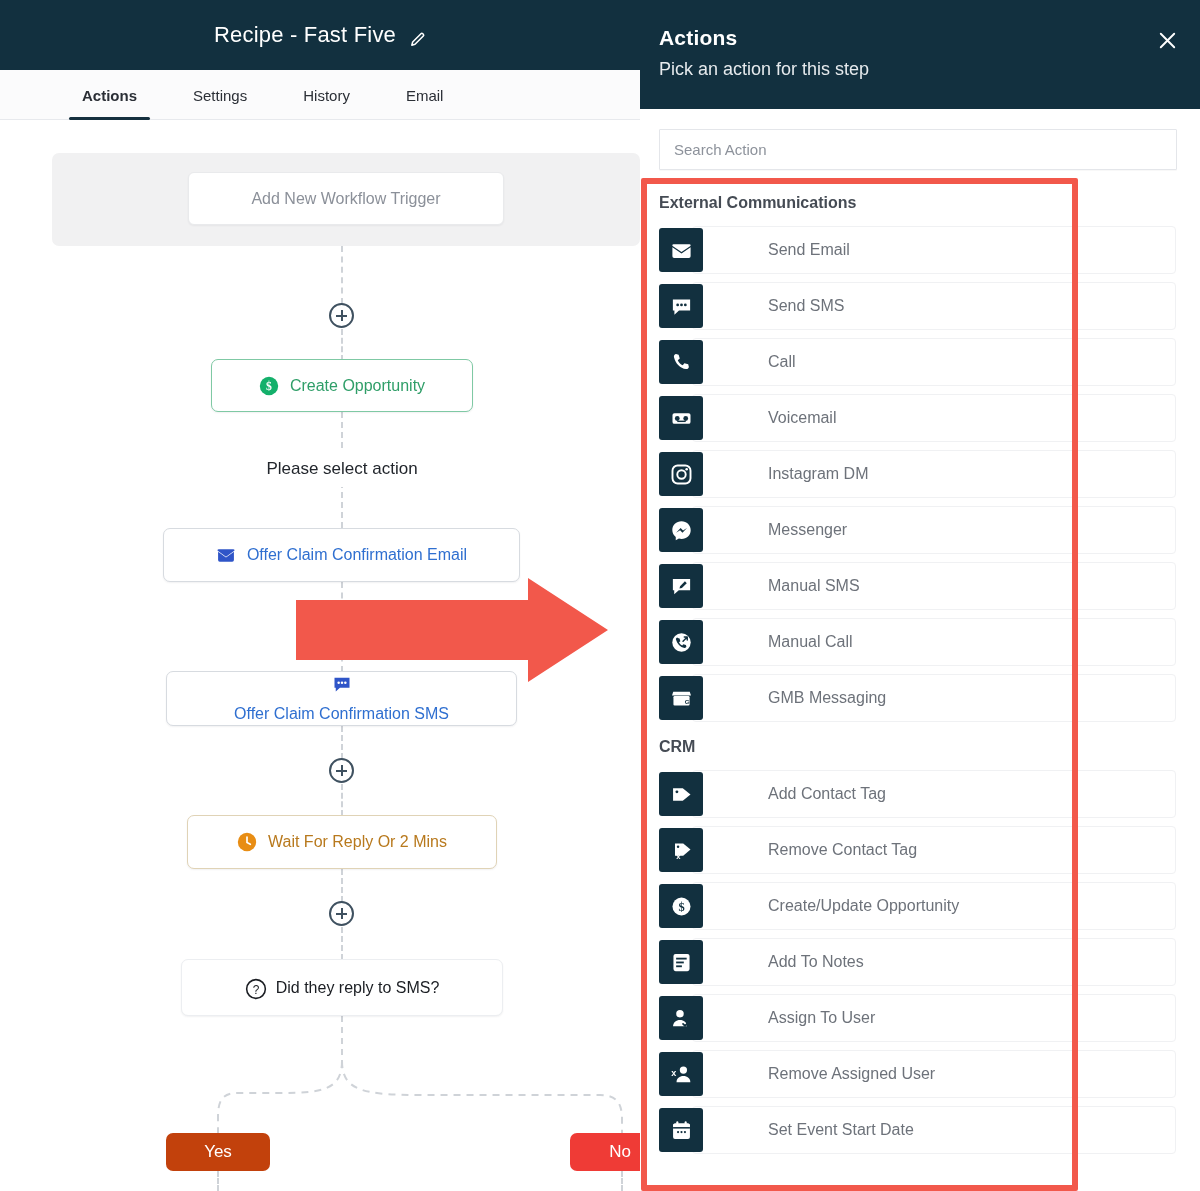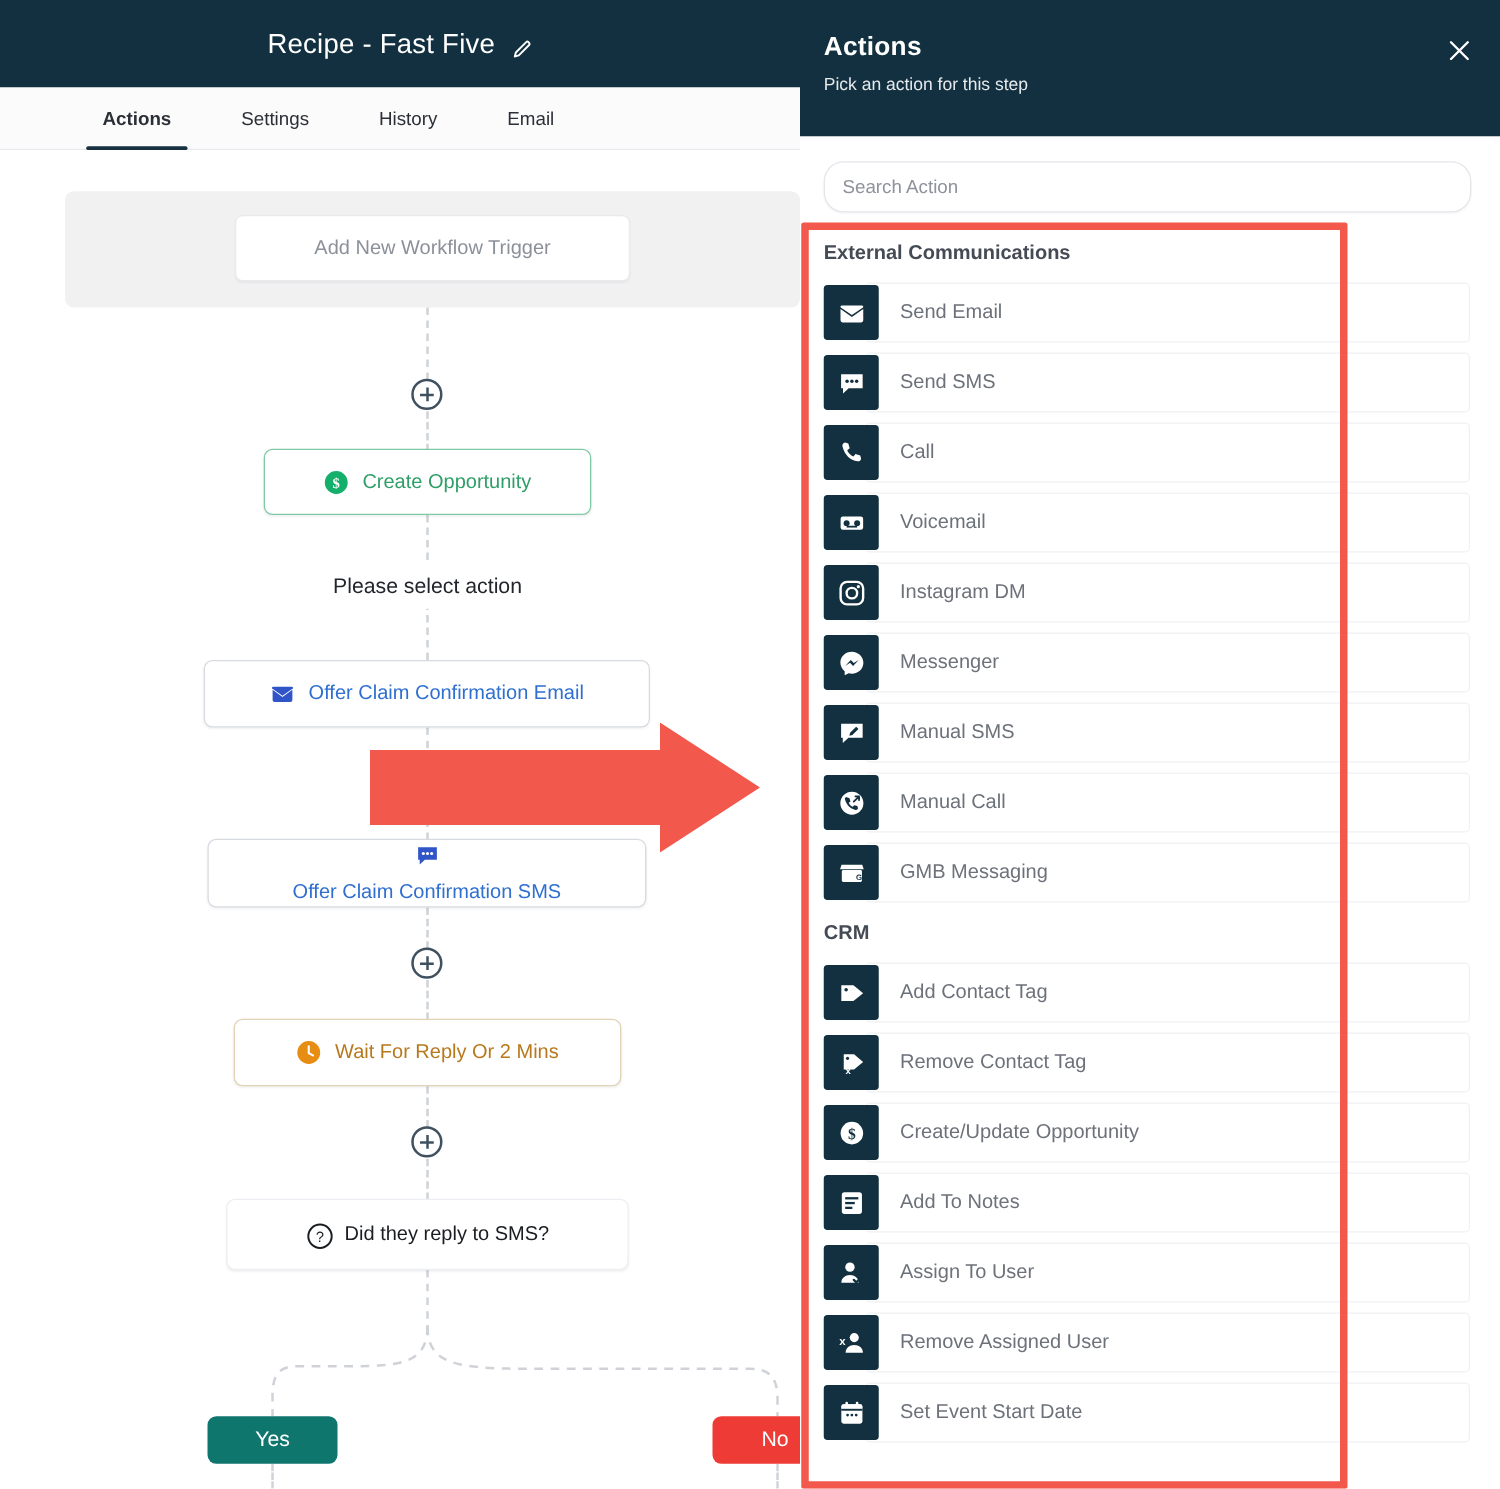--- a/index.html
+++ b/index.html
@@ -90,57 +90,57 @@
     border:1px solid #d7dbe0; color:#2f6fd0;flex-direction:column; }
   #node-wait  { left:187px; top:694px; width:310px; height:54px;
     border:1px solid #e0d3b6; color:#b8791d; }
   #node-ifelse{ left:181px; top:838px; width:322px; height:57px;
     border:1px solid #eceef1; color:#1a1d22; }
 
   .branch-btn {
     position:absolute; height:38px; border-radius:7px; color:#ffffff;
     font-size:17px; display:flex; align-items:center; justify-content:center;
   }
-  #btn-yes { left:166px; top:1012px; width:104px; background:#0f766e; }
+  #btn-yes { left:166px; top:1012px; width:104px; background:#c2410c; }
   #btn-no  { left:570px; top:1012px; width:100px; background:#ef3b36; }
 
   
   #right-pane {
     position:absolute; left:640px; top:0; width:560px; height:1191px;
     background:#ffffff; overflow:hidden;
   }
   #ap-header {
     position:absolute; left:0; top:0; width:560px; height:109px;
     background:#12303f; padding:26px 24px 0 19px;
   }
   #ap-title { color:#ffffff; font-size:21px; font-weight:700; letter-spacing:.2px; }
-  #ap-sub   { color:#e6eaed; font-size:14px; margin-top:9px; }
+  #ap-sub   { color:#e6eaed; font-size:18px; margin-top:9px; }
   #ap-close {
     position:absolute; right:20px; top:27px; width:26px; height:26px;
     display:flex; align-items:center; justify-content:center; cursor:pointer;
   }
   #ap-search {
     position:absolute; left:19px; top:129px; width:518px; height:41px;
-    border:1px solid #e4e6ea; border-radius:16px; background:#fff;
+    border:1px solid #e4e6ea; border-radius:1px; background:#fff;
     padding:0 14px; font-size:15px; color:#6b7079;
     font-family:"Liberation Sans", sans-serif;
     box-shadow:0 1px 1px rgba(16,24,40,.03);
   }
   #ap-search::placeholder { color:#8d929b; }
 
   #ap-list {
     position:absolute; left:0; top:182px; width:560px; height:1009px;
     overflow:hidden;
   }
   .grp-head {
     font-size:16px; font-weight:700; color:#454b54;
     padding:12px 0 10px 19px;
   }
   .act-row {
-    position:relative; height:56px; display:flex; align-items:center;
+    position:relative; height:56px; display:flex; align-items:center;gap:48px;
   }
   .act-card {
     position:absolute; left:52px; top:4px; width:484px; height:48px;
     border:1px solid #f0f1f3; border-radius:4px; background:#ffffff;
   }
   .act-ico {
     position:relative; z-index:2; margin-left:19px;
     width:44px; height:44px; align-self:center;
     background:#12303f; border-radius:3px;
     display:flex; align-items:center; justify-content:center; flex:0 0 44px;

